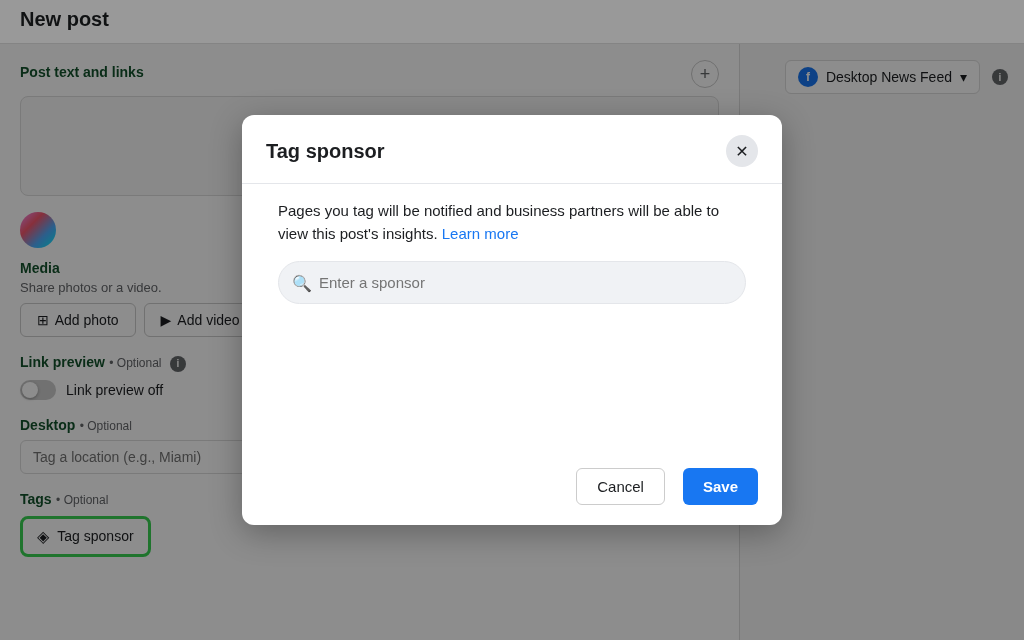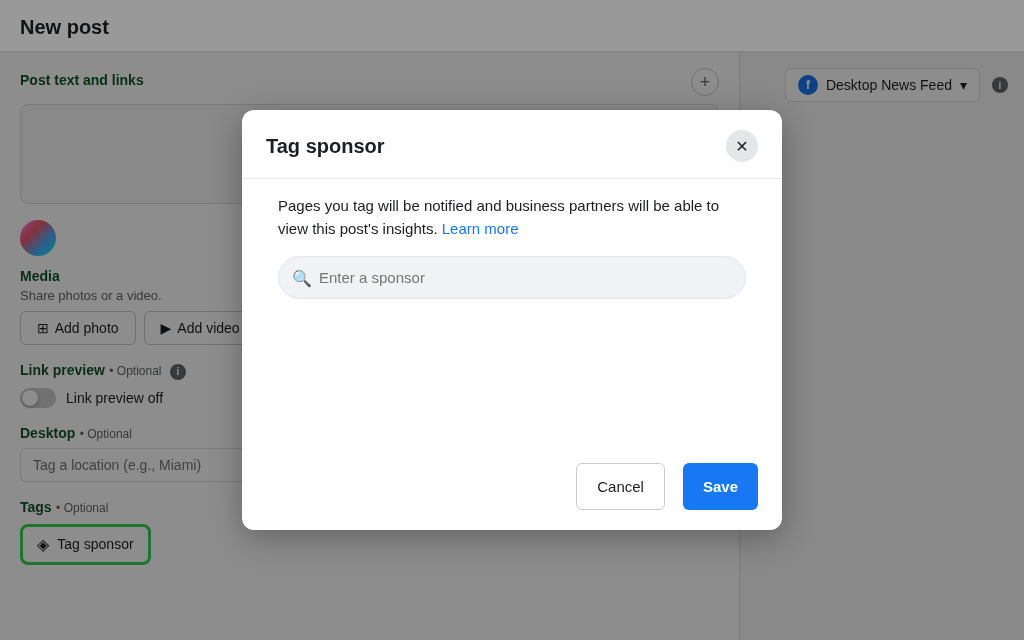--- a/index.html
+++ b/index.html
@@ -15,21 +15,21 @@
     
     .bg-panel {
       position: absolute;
       top: 0; left: 0; right: 0; bottom: 0;
       background: #fff;
       display: flex;
       flex-direction: column;
     }
 
     .panel-header {
-      padding: 16px 20px 12px;
+      padding: 8px 20px 12px;
       border-bottom: 1px solid #ddd;
       background: #fff;
     }
 
     .panel-title {
       font-size: 20px;
       font-weight: 700;
       color: #1c1e21;
     }
 
@@ -335,21 +335,21 @@
       border: 1px solid #ccc;
       border-radius: 6px;
       background: #fff;
       font-size: 15px;
       font-weight: 500;
       color: #1c1e21;
       cursor: pointer;
     }
 
     .btn-save {
-      padding: 15px 20px;
+      padding: 5px 20px;
       border: none;
       border-radius: 6px;
       background: #1877f2;
       color: #fff;
       font-size: 15px;
       font-weight: 600;
       cursor: pointer;
     }
 
     .modal-empty-area {

